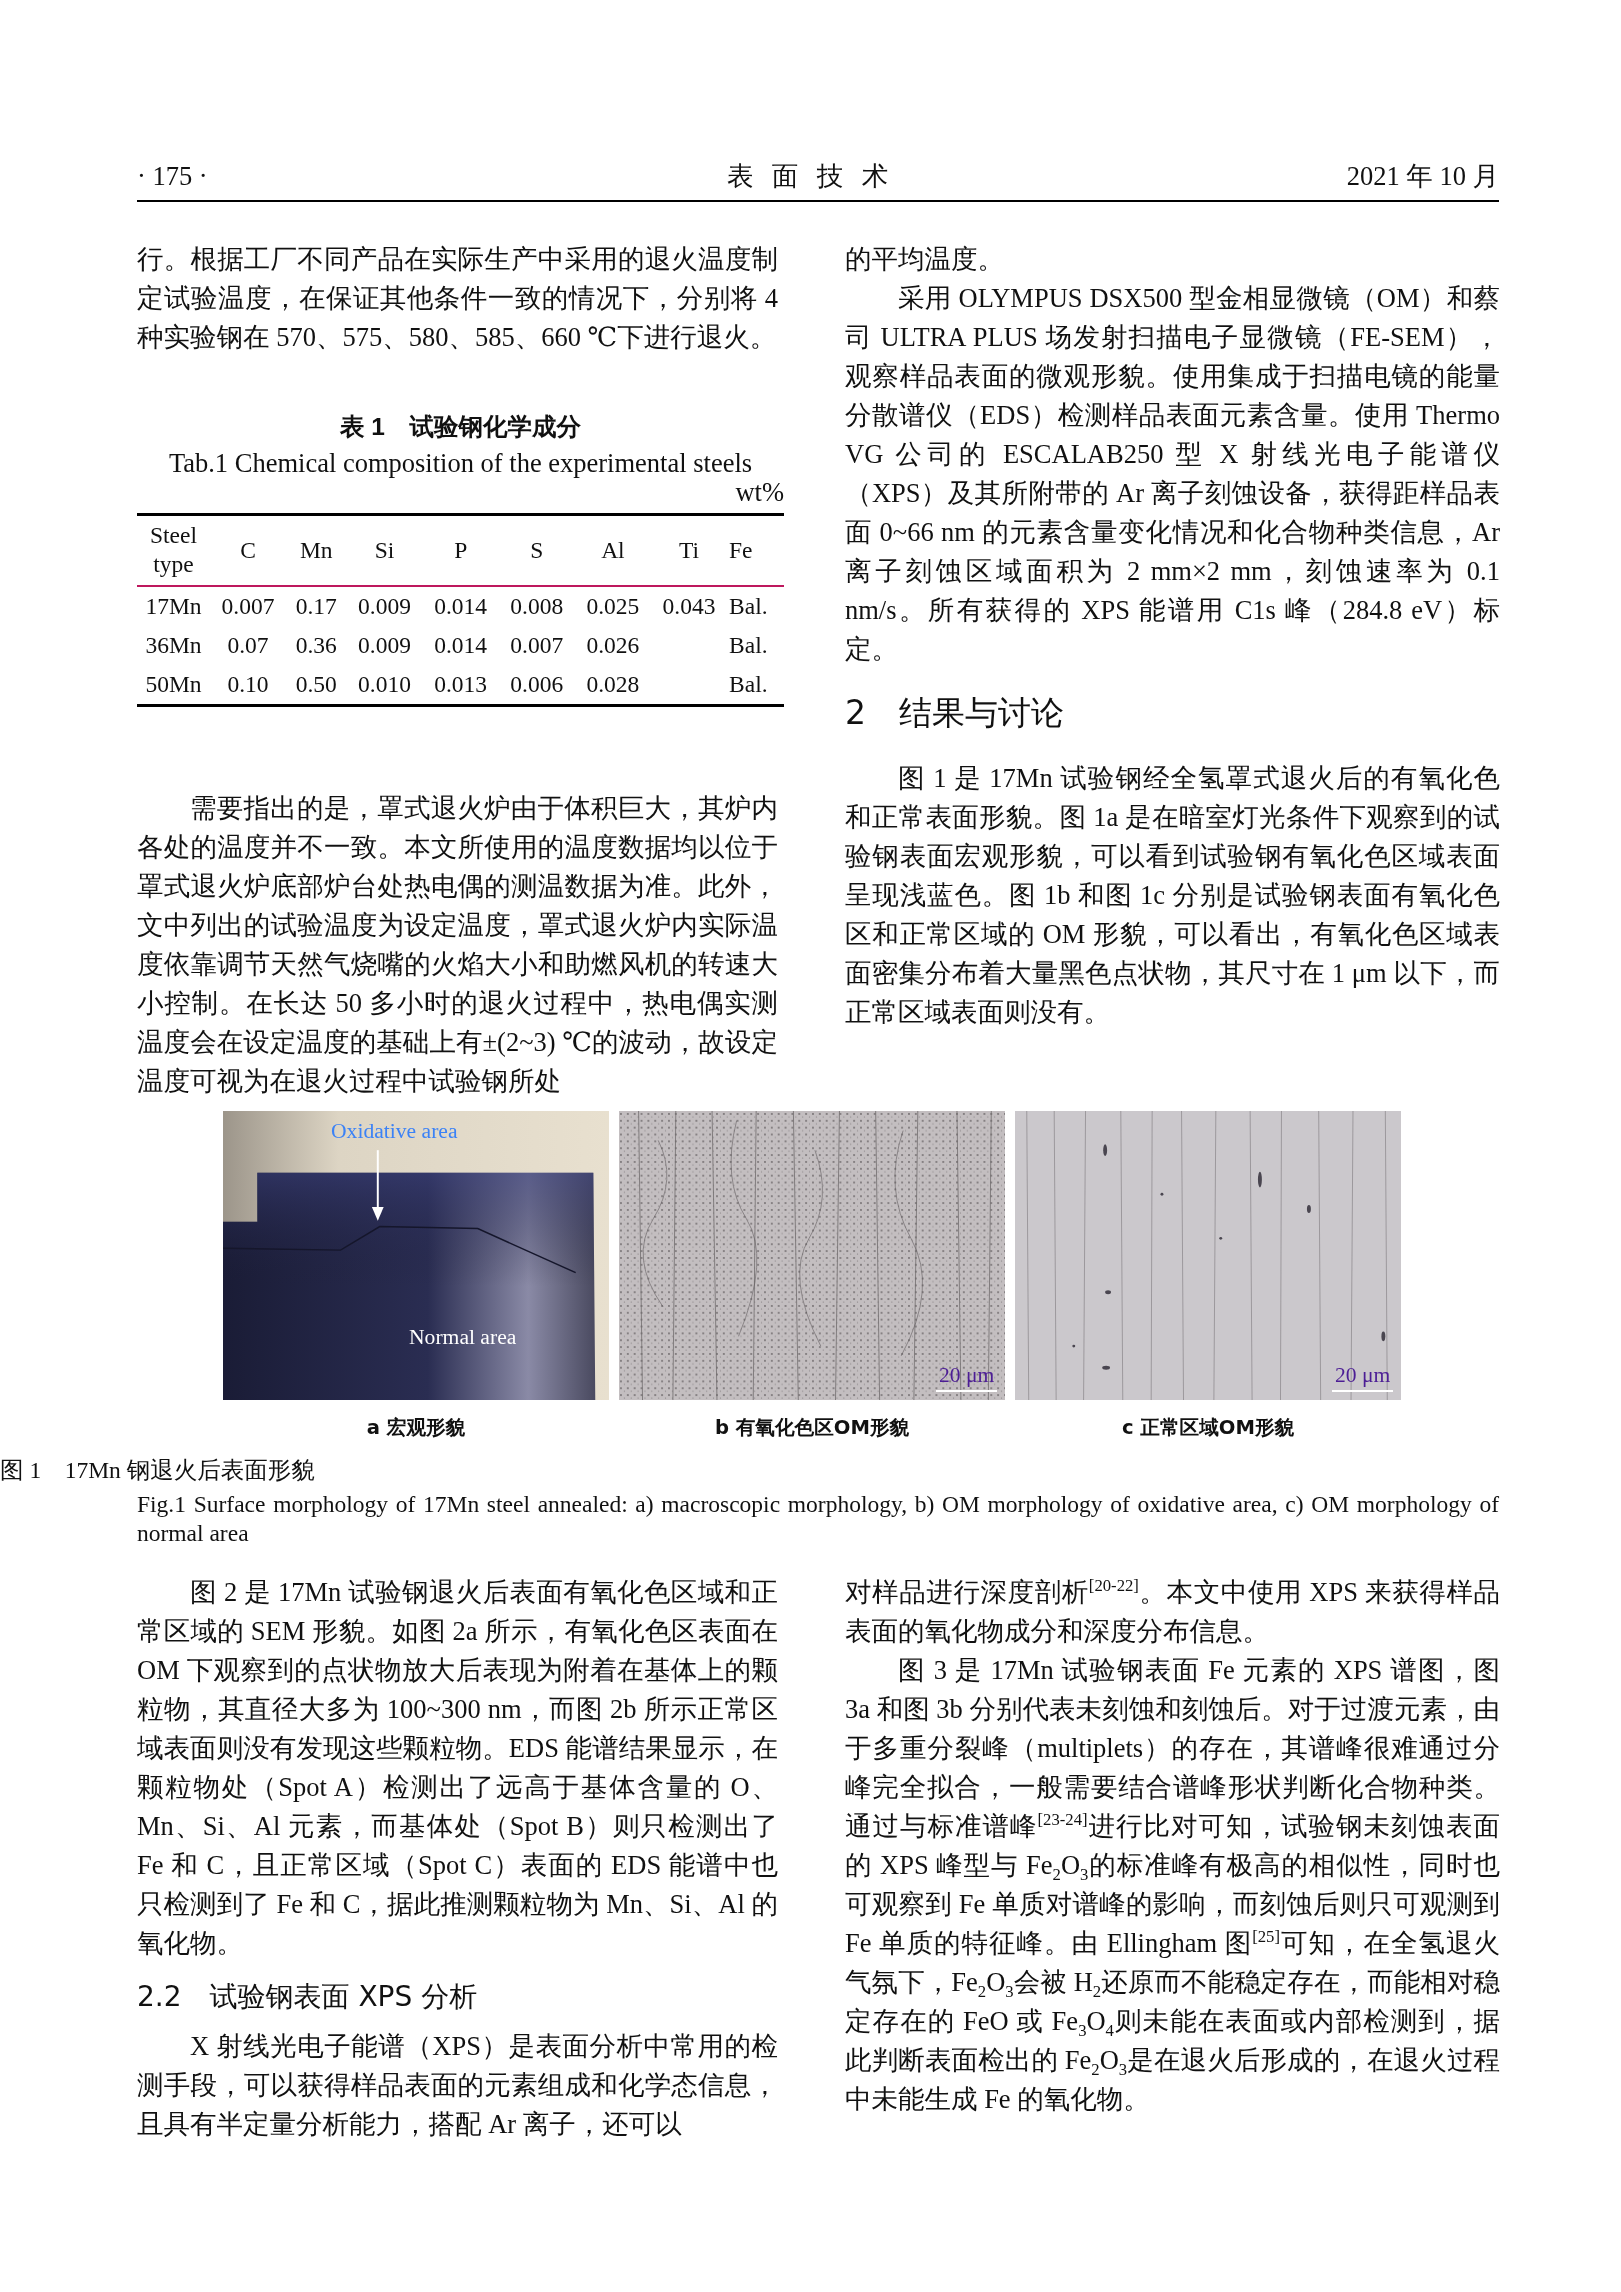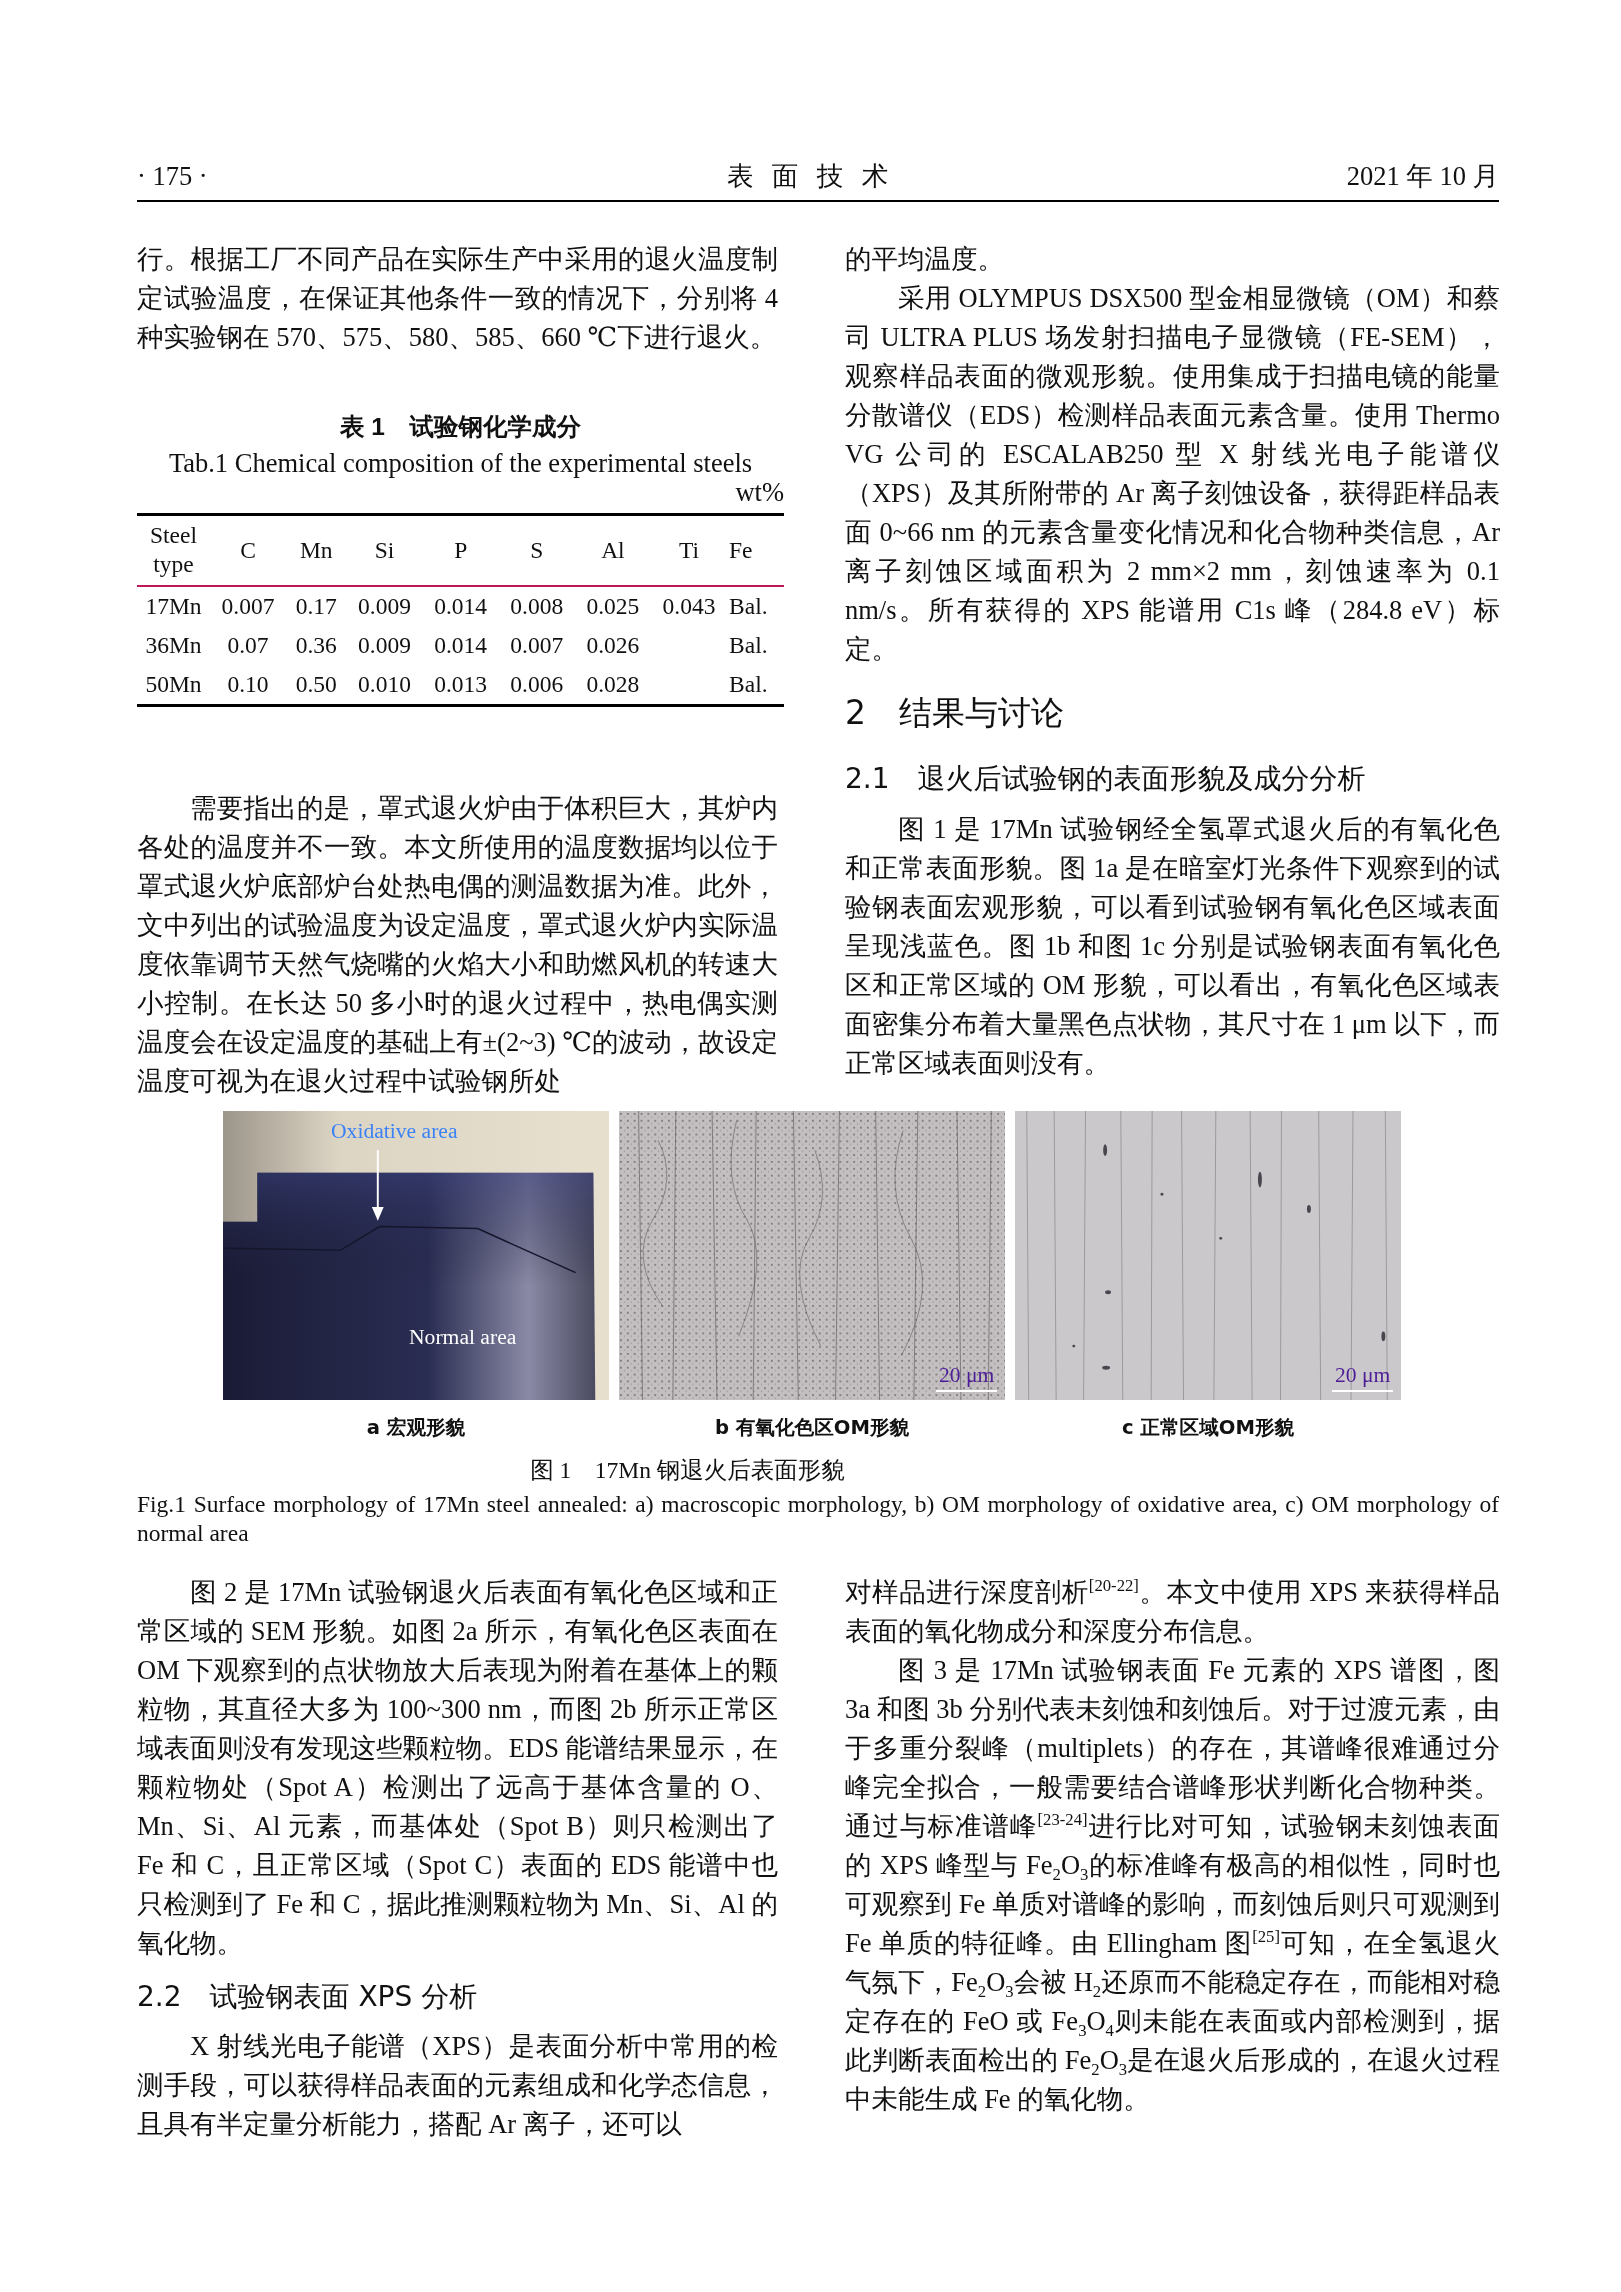--- a/index.html
+++ b/index.html
@@ -196,34 +196,33 @@
   <div class="scale" style="right:7.8px; bottom:7.8px; width:61px;">
     <span>20 μm</span>
     <span class="bar"></span>
   </div>
 </div>
 
 <div class="panel-label" style="left:223px; top:1414px; width:386px;">a 宏观形貌</div>
 <div class="panel-label" style="left:619px; top:1414px; width:386px;">b 有氧化色区OM形貌</div>
 <div class="panel-label" style="left:1015px; top:1414px; width:386px;">c 正常区域OM形貌</div>
 
-<div class="abs" style="left:0; top:1454px; width:1311px; text-align:center; font-size:23.5px;padding-left:32px;">图 1　17Mn 钢退火后表面形貌</div>
+<div class="abs" style="left:0; top:1454px; width:1311px; font-size:23.5px;">图 1　17Mn 钢退火后表面形貌</div>
 <div class="abs" style="left:137px; top:1490px; width:1362px; font-size:23.5px; line-height:29px; text-align:justify;">Fig.1 Surface morphology of 17Mn steel annealed: a) macroscopic morphology, b) OM morphology of oxidative area, c) OM morphology of normal area</div>
 
 <div class="col" style="left:137px; top:1566px; width:641px;">
   <p class="indent">图 2 是 17Mn 试验钢退火后表面有氧化色区域和正常区域的 SEM 形貌。如图 2a 所示，有氧化色区表面在 OM 下观察到的点状物放大后表现为附着在基体上的颗粒物，其直径大多为 100~300 nm，而图 2b 所示正常区域表面则没有发现这些颗粒物。EDS 能谱结果显示，在颗粒物处（Spot A）检测出了远高于基体含量的 O、Mn、Si、Al 元素，而基体处（Spot B）则只检测出了 Fe 和 C，且正常区域（Spot C）表面的 EDS 能谱中也只检测到了 Fe 和 C，据此推测颗粒物为 Mn、Si、Al 的氧化物。</p>
   <h3 class="sub" style="margin-top:13.7px; margin-bottom:11.8px;">2.2　试验钢表面 XPS 分析</h3>
   <p class="indent">X 射线光电子能谱（XPS）是表面分析中常用的检测手段，可以获得样品表面的元素组成和化学态信息，且具有半定量分析能力，搭配 Ar 离子，还可以</p>
 </div>
 
 <div class="col" style="left:845px; top:233px; width:655px;">
   <p>的平均温度。</p>
   <p class="indent">采用 OLYMPUS DSX500 型金相显微镜（OM）和蔡司 ULTRA PLUS 场发射扫描电子显微镜（FE-SEM），观察样品表面的微观形貌。使用集成于扫描电镜的能量分散谱仪（EDS）检测样品表面元素含量。使用 Thermo VG 公司的 ESCALAB250 型 X 射线光电子能谱仪（XPS）及其所附带的 Ar 离子刻蚀设备，获得距样品表面 0~66 nm 的元素含量变化情况和化合物种类信息，Ar 离子刻蚀区域面积为 2 mm×2 mm，刻蚀速率为 0.1 nm/s。所有获得的 XPS 能谱用 C1s 峰（284.8 eV）标定。</p>
   <h2 class="sec" style="margin-top:23.5px; margin-bottom:27.4px;">2　结果与讨论</h2>
-  <h3 class="sub" style="margin-bottom:11.8px;">2.1　退火后试验钢的表面形貌及成分分析</h3>
   <p class="indent">图 1 是 17Mn 试验钢经全氢罩式退火后的有氧化色和正常表面形貌。图 1a 是在暗室灯光条件下观察到的试验钢表面宏观形貌，可以看到试验钢有氧化色区域表面呈现浅蓝色。图 1b 和图 1c 分别是试验钢表面有氧化色区和正常区域的 OM 形貌，可以看出，有氧化色区域表面密集分布着大量黑色点状物，其尺寸在 1 μm 以下，而正常区域表面则没有。</p>
 </div>
 
 <div class="col" style="left:845px; top:1566px; width:655px;">
   <p><span>对样品进行深度剖析</span><span class="sup">[20-22]</span><span>。本文中使用 XPS 来获得样品表面的氧化物成分和深度分布信息。</span></p>
   <p class="indent"><span>图 3 是 17Mn 试验钢表面 Fe 元素的 XPS 谱图，图 3a 和图 3b 分别代表未刻蚀和刻蚀后。对于过渡元素，由于多重分裂峰（multiplets）的存在，其谱峰很难通过分峰完全拟合，一般需要结合谱峰形状判断化合物种类。通过与标准谱峰</span><span class="sup">[23-24]</span><span>进行比对可知，试验钢未刻蚀表面的 XPS 峰型与 Fe</span><span class="sub-s">2</span><span>O</span><span class="sub-s">3</span><span>的标准峰有极高的相似性，同时也可观察到 Fe 单质对谱峰的影响，而刻蚀后则只可观测到 Fe 单质的特征峰。由 Ellingham 图</span><span class="sup">[25]</span><span>可知，在全氢退火气氛下，Fe</span><span class="sub-s">2</span><span>O</span><span class="sub-s">3</span><span>会被 H</span><span class="sub-s">2</span><span>还原而不能稳定存在，而能相对稳定存在的 FeO 或 Fe</span><span class="sub-s">3</span><span>O</span><span class="sub-s">4</span><span>则未能在表面或内部检测到，据此判断表面检出的 Fe</span><span class="sub-s">2</span><span>O</span><span class="sub-s">3</span><span>是在退火后形成的，在退火过程中未能生成 Fe 的氧化物。</span></p>
 </div>
 
 
 </body></html>

